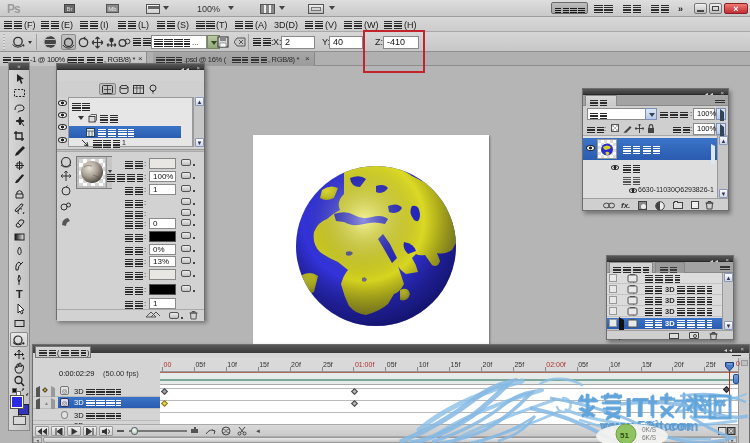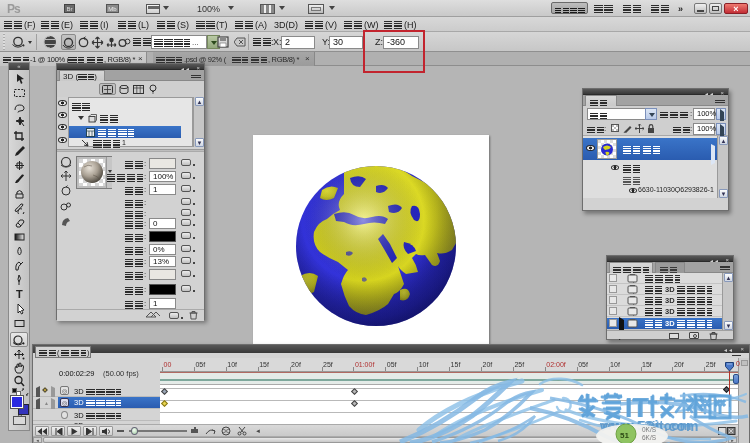--- a/index.html
+++ b/index.html
@@ -127,37 +127,37 @@
  <svg class="ab" style="left:234px;top:5px" width="12" height="10">
       <path d="M3 1 H11 V9 H3 L0 5 Z" fill="#c9c9c9" stroke="#555"></path>
       <path d="M5 3 l4 4 M9 3 l-4 4" stroke="#555"></path>
     </svg>
  <span class="ab" style="left:248px;top:2px;width:1px;height:16px;background:#a0a0a0"></span>
  <span class="zh" style="position:absolute;left:253px;top:6px;width:19px;--g:#cfcfcf"></span>
     <span class="ab" style="left:271px;top:5px;font-size:9px">:</span>
  <span class="ab" style="left:273px;top:5px;font-size:9px;color:#222">X:</span>
  <span class="fld" style="left:281px;top:4px;width:34px;height:13px">2</span>
  <span class="ab" style="left:322px;top:5px;font-size:9px;color:#222">Y:</span>
- <span class="fld" style="left:329px;top:4px;width:34px;height:13px">30</span>
+ <span class="fld" style="left:329px;top:4px;width:34px;height:13px">40</span>
  <span class="ab" style="left:375px;top:5px;font-size:9px;color:#222">Z:</span>
- <span class="fld" style="left:383px;top:4px;width:36px;height:13px">-360</span>
+ <span class="fld" style="left:383px;top:4px;width:36px;height:13px">-410</span>
 </div>
 
 <div class="ab" style="left:0;top:52px;width:750px;height:14px;background:#b0b0b0;border-bottom:1px solid #8d8d8d">
  <span class="ab" style="left:0;top:0;width:147px;height:14px;background:linear-gradient(#d0d0d0,#c2c2c2);border-right:1px solid #8d8d8d;font-size:8px">
   <span class="zh" style="position:absolute;left:3px;top:4px;width:26px;height:7px;--g:#ccc"></span>
   <span class="ab" style="left:30px;top:3px;color:#222;font-size:7.5px;letter-spacing:-0.3px">-1 @ 100% (</span>
   <span class="zh" style="position:absolute;left:68px;top:4px;width:16px;height:7px;--g:#ccc"></span>
   <span class="zh" style="position:absolute;left:87px;top:4px;width:16px;height:7px;--g:#ccc"></span>
   <span class="ab" style="left:104px;top:3px;color:#222;font-size:7.5px;letter-spacing:-0.3px">, RGB/8) *</span>
   <span class="ab" style="left:138px;top:2px;color:#333;font-size:8px">×</span>
  </span>
  <span class="ab" style="left:153px;top:0;width:162px;height:14px;background:linear-gradient(#a6a6a6,#9b9b9b);border-right:1px solid #888;font-size:8px">
   <span class="zh" style="position:absolute;left:3px;top:4px;width:26px;height:7px;--g:#a0a0a0;--ink:#333"></span>
-  <span class="ab" style="left:31px;top:3px;color:#2a2a2a;font-size:7.5px;letter-spacing:-0.3px">.psd @ 92% (</span>
+  <span class="ab" style="left:31px;top:3px;color:#2a2a2a;font-size:7.5px;letter-spacing:-0.3px">.psd @ 16% (</span>
   <span class="zh" style="position:absolute;left:79px;top:4px;width:16px;height:7px;--g:#a0a0a0;--ink:#333"></span>
   <span class="zh" style="position:absolute;left:98px;top:4px;width:16px;height:7px;--g:#a0a0a0;--ink:#333"></span>
   <span class="ab" style="left:115px;top:3px;color:#2a2a2a;font-size:7.5px;letter-spacing:-0.3px">, RGB/8) *</span>
   <span class="ab" style="left:152px;top:2px;color:#333;font-size:8px">×</span>
  </span>
 </div>
 
 <div class="ab" style="left:253px;top:135px;width:236px;height:209px;background:#fff;box-shadow:1px 1px 2px rgba(0,0,0,.4)"></div>
 <svg class="ab" style="left:288px;top:158px" width="178" height="178" viewBox="0 0 178 178">
  <defs>
@@ -298,24 +298,20 @@
 </div>
 
 <div class="ab" style="left:363px;top:30px;width:62px;height:43px;border:2.5px solid #c2242e;z-index:50"></div>
 
 <div class="pnl" id="p3d" style="left:56px;top:63px;width:149px;height:257px">
  <div class="dkbar">
       <span class="ab" style="right:14px;top:2px;font-size:5px;color:#ccc">◄◄</span>
       <span class="ab" style="right:4px;top:1px;font-size:6px;color:#ccc">×</span>
     </div>
 
- <div class="ab" style="left:0;top:6px;width:147px;height:11px;background:#a2a2a2;border-bottom:1px solid #888">
-  <span class="ab" style="left:2px;top:0;width:46px;height:11px;background:linear-gradient(#d6d6d6,#c9c9c9);border:1px solid #8a8a8a;border-bottom:none;font-size:8px;color:#222;padding:1px 0 0 3px">3D (<span class="zh" style="width:16px;height:7px;--g:#d0d0d0"></span>)</span>
-  <span class="ab" style="right:3px;top:3px;width:10px;height:5px;background:repeating-linear-gradient(0deg,#333 0 1px,transparent 1px 2.5px)"></span>
- </div>
 
  <div class="ab" style="left:0;top:17px;width:147px;height:16px;background:#cfcfcf">
   <span class="ab" style="left:42px;top:2px;width:17px;height:12px;background:#c0c0c0;border:1px solid #888;border-radius:2px"></span>
   <svg class="ab" style="left:45px;top:4px" width="11" height="9">
         <rect x="0.5" y="0.5" width="10" height="8" rx="1" fill="none" stroke="#333"></rect>
         <path d="M2 4.5 H9 M5.5 1 V8" stroke="#333" stroke-width=".8"></path>
       </svg>
   <svg class="ab" style="left:62px;top:4px" width="10" height="9">
         <ellipse cx="5" cy="2" rx="4" ry="1.6" fill="none" stroke="#333"></ellipse>
         <path d="M1 2 V7 A4 1.6 0 0 0 9 7 V2" fill="none" stroke="#333"></path>
@@ -536,20 +532,41 @@
   <span class="zh" style="position:absolute;left:40px;top:29px;width:17px;--g:#dedede"></span>
   <span class="zh" style="position:absolute;left:40px;top:41px;width:17px;--g:#dedede;--ink:#555"></span>
   <span class="eye" style="left:46px;top:52px;width:8px;height:5px"></span>
   <span class="ab" style="left:55px;top:50px;font-size:7px;color:#222;width:78px;overflow:hidden;white-space:nowrap">6630-11030Q6293826-1</span>
  </div>
  <div class="scrl" style="left:134px;top:47px;height:62px">
   <span class="sarr" style="top:0">▲</span>
   <span class="sarr" style="bottom:0">▼</span>
  </div>
 
+ <div class="ab" style="left:0;top:109px;width:145px;height:12px;background:#cfcfcf;border-top:1px solid #a0a0a0">
+  <svg class="ab" style="left:20px;top:3px" width="12" height="7">
+        <ellipse cx="3.5" cy="3.5" rx="3" ry="2.4" fill="none" stroke="#444"></ellipse>
+        <ellipse cx="8.5" cy="3.5" rx="3" ry="2.4" fill="none" stroke="#444"></ellipse>
+      </svg>
+  <span class="ab" style="left:38px;top:2px;font-size:8px;font-style:italic;font-weight:bold;color:#333">fx.</span>
+  <span class="ab" style="left:55px;top:2px;width:9px;height:9px;background:#888;border:1px solid #444">
+        <span class="ab" style="left:1.5px;top:1.5px;width:5px;height:5px;border-radius:50%;background:#eee"></span>
+      </span>
+  <svg class="ab" style="left:72px;top:2px" width="10" height="10">
+        <circle cx="5" cy="5" r="4.3" fill="#eee" stroke="#444"></circle>
+        <path d="M5 .7 A4.3 4.3 0 0 0 5 9.3 Z" fill="#444"></path>
+      </svg>
+  <span class="ab" style="left:90px;top:3px;width:10px;height:7px;border:1px solid #444;background:#ddd">
+        <span class="ab" style="left:0;top:-2px;width:4px;height:2px;background:#ddd;border:1px solid #444;border-bottom:none"></span>
+      </span>
+  <span class="ab" style="left:108px;top:2px;width:8px;height:8px;border:1px solid #444;background:#eee"></span>
+  <svg class="ab" style="left:122px;top:1px" width="9" height="10">
+        <path d="M1.5 3 H7.5 L7 9 H2 Z M3 3 V1.5 H6 V3 M0.5 3 H8.5" stroke="#444" fill="none"></path>
+      </svg>
+ </div>
 </div>
 <div class="pnl" id="phist" style="left:606px;top:255px;width:128px;height:85px">
  <div class="dkbar">
       <span class="ab" style="right:14px;top:2px;font-size:5px;color:#ccc">◄◄</span>
       <span class="ab" style="right:4px;top:1px;font-size:6px;color:#ccc">×</span>
     </div>
  <div class="ab" style="left:0;top:6px;width:126px;height:11px;background:#a2a2a2;border-bottom:1px solid #888">
   <span class="ab" style="left:2px;top:0;width:44px;height:11px;background:linear-gradient(#d6d6d6,#c9c9c9);border:1px solid #8a8a8a;border-bottom:none">
         <span class="zh" style="position:absolute;left:3px;top:3px;width:36px;height:7px;--g:#d0d0d0"></span>
       </span>

